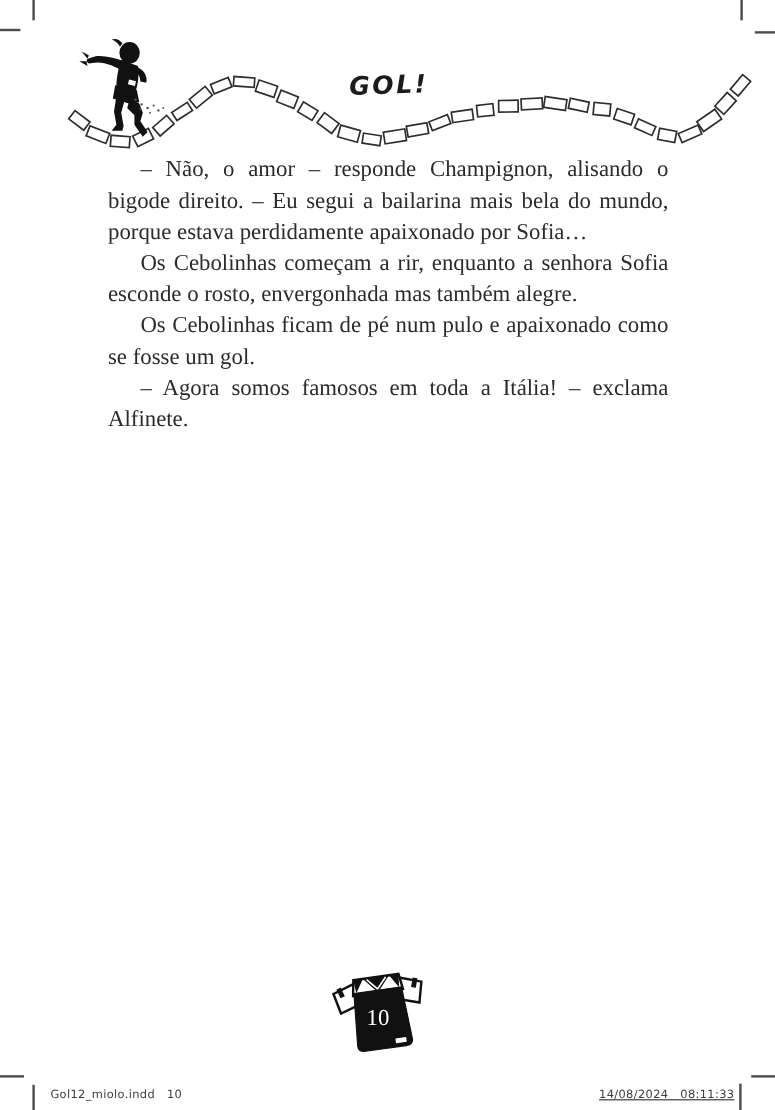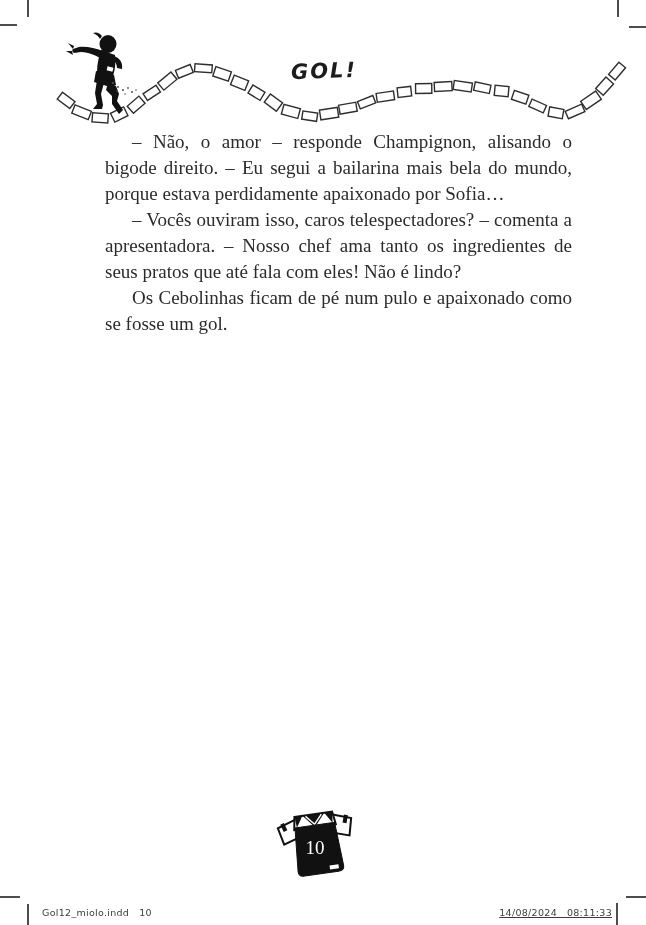--- a/index.html
+++ b/index.html
@@ -12,21 +12,21 @@
 
   
   .wave-svg{position:absolute;left:0;top:0;z-index:1;}
   .wave-rect{fill:#ffffff;stroke:#2e2e2e;stroke-width:1.4;}
   .player-svg{position:absolute;left:66px;top:30px;z-index:2;}
   .chapter-title{position:absolute;left:291px;top:59px;z-index:3;
       font-family:"DejaVu Sans", sans-serif;font-style:italic;font-weight:700;
       font-size:21px;letter-spacing:2px;color:#1c1c1c;transform:rotate(-2deg);}
 
   
-  .text-block{position:absolute;left:105px;top:129px;width:467px;z-index:2;}
+  .text-block{position:absolute;left:90px;top:129px;width:467px;z-index:2;}
   .text-block p{margin:0;font-size:19px;line-height:26px;color:#2b2b2b;
       text-align:justify;text-indent:27px;hyphens:auto;-webkit-hyphens:auto;}
 
   
   .jersey-svg{position:absolute;left:272px;top:796px;z-index:2;}
   .jersey-num{font-family:"Liberation Serif", serif;font-size:19px;fill:#ffffff;}
 
   
   .print-info{position:absolute;top:907px;font-family:"DejaVu Sans", sans-serif;
       font-size:9.5px;color:#3d3d3d;letter-spacing:.3px;white-space:pre;z-index:2;}
@@ -108,22 +108,23 @@
         <circle cx="59" cy="64" r="0.8"></circle>
       <circle cx="70" cy="60" r="0.8"></circle>
         <circle cx="51" cy="61" r="0.8"></circle>
     </g>
   </svg>
 
   <div class="chapter-title">GOL!</div>
 
   <div id="text-block" class="text-block">
       <p lang="pt-BR">– Não, o amor – responde Champignon, alisando o bigode direito. – Eu segui a bailarina mais bela do mundo, porque estava perdidamente apaixonado por Sofia…</p>
-      <p lang="pt-BR">– Vocês ouviram isso, caros telespectadores? – comenta a apresentadora. – Nosso chef ama tanto os ingredientes de seus pratos que até fala com eles! Não é lindo?</p>
+      <p lang="pt-BR">Os Cebolinhas começam a rir, enquanto a senhora Sofia esconde o rosto, envergonhada mas também alegre.</p>
       <p lang="pt-BR">Os Cebolinhas ficam de pé num pulo e apaixonado como se fosse um gol.</p>
+      <p lang="pt-BR">– Agora somos famosos em toda a Itália! – exclama Alfinete.</p>
     </div>
 
   <svg class="jersey-svg" width="90" height="90" viewBox="0 0 90 90">
     <g transform="rotate(-8 45 45)">
       <path d="M26,21 L8,27 L12,44 L28,39 Z" fill="#ffffff" stroke="#111111" stroke-width="2"></path>
       <path d="M64,21 L82,27 L78,44 L62,39 Z" fill="#ffffff" stroke="#111111" stroke-width="2"></path>
       <rect x="12" y="23" width="4" height="8" fill="#111111" transform="rotate(-18 14 27)"></rect>
       <rect x="74" y="23" width="4" height="8" fill="#111111" transform="rotate(18 76 27)"></rect>
       <path d="M26,18 L64,18 L66,31 L24,31 Z" fill="#ffffff" stroke="#111111" stroke-width="2"></path>
       <path d="M34,18 L45,31 L56,18 Z" fill="#111111"></path>

